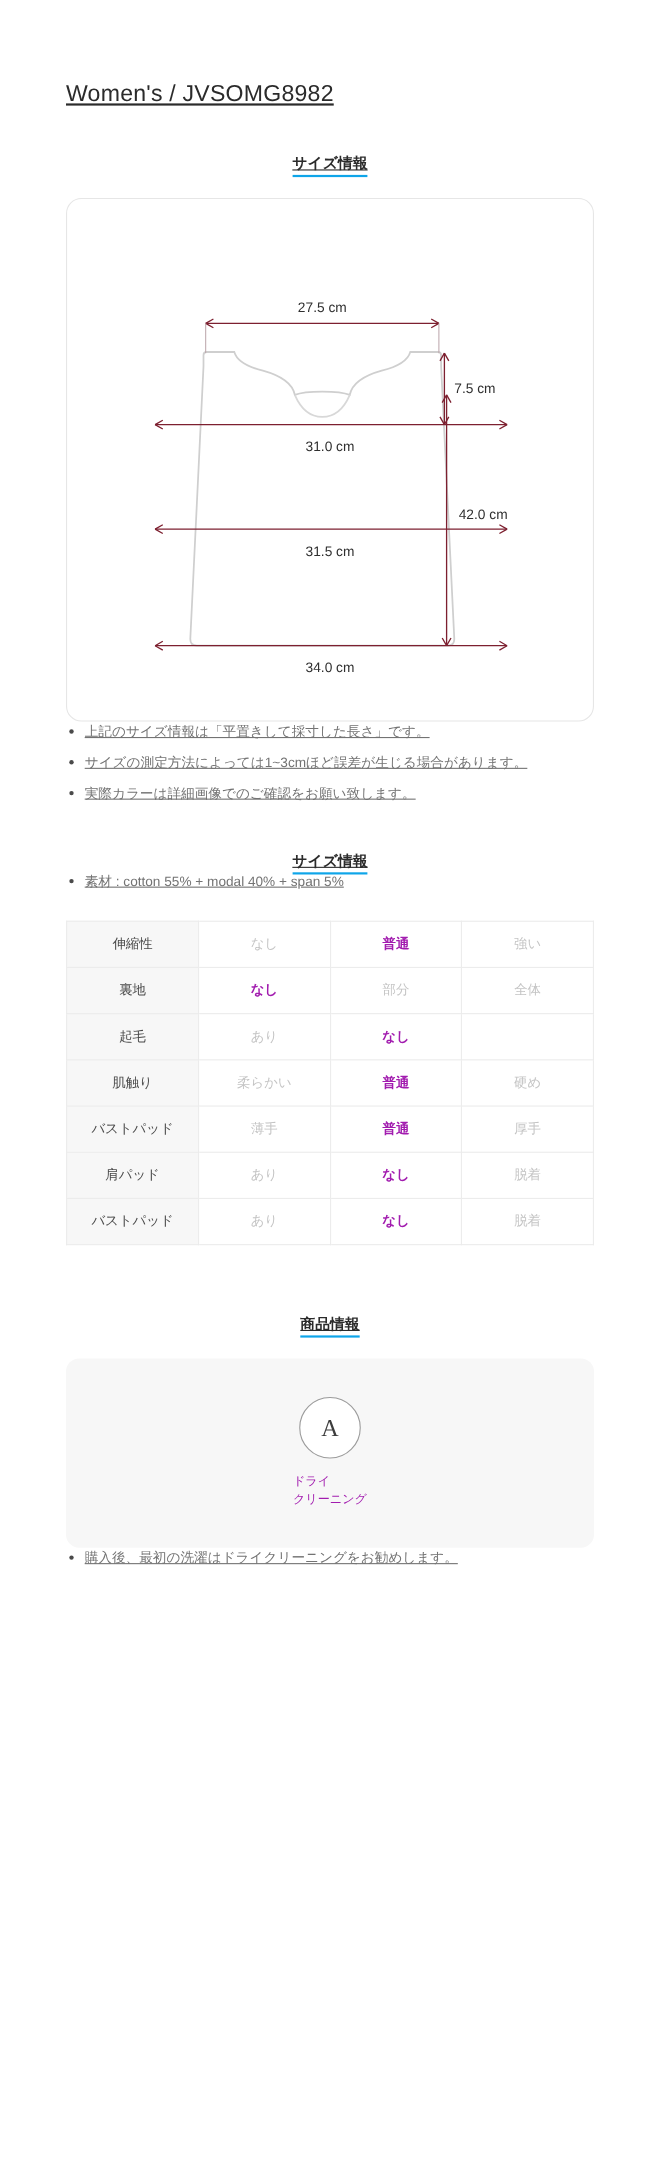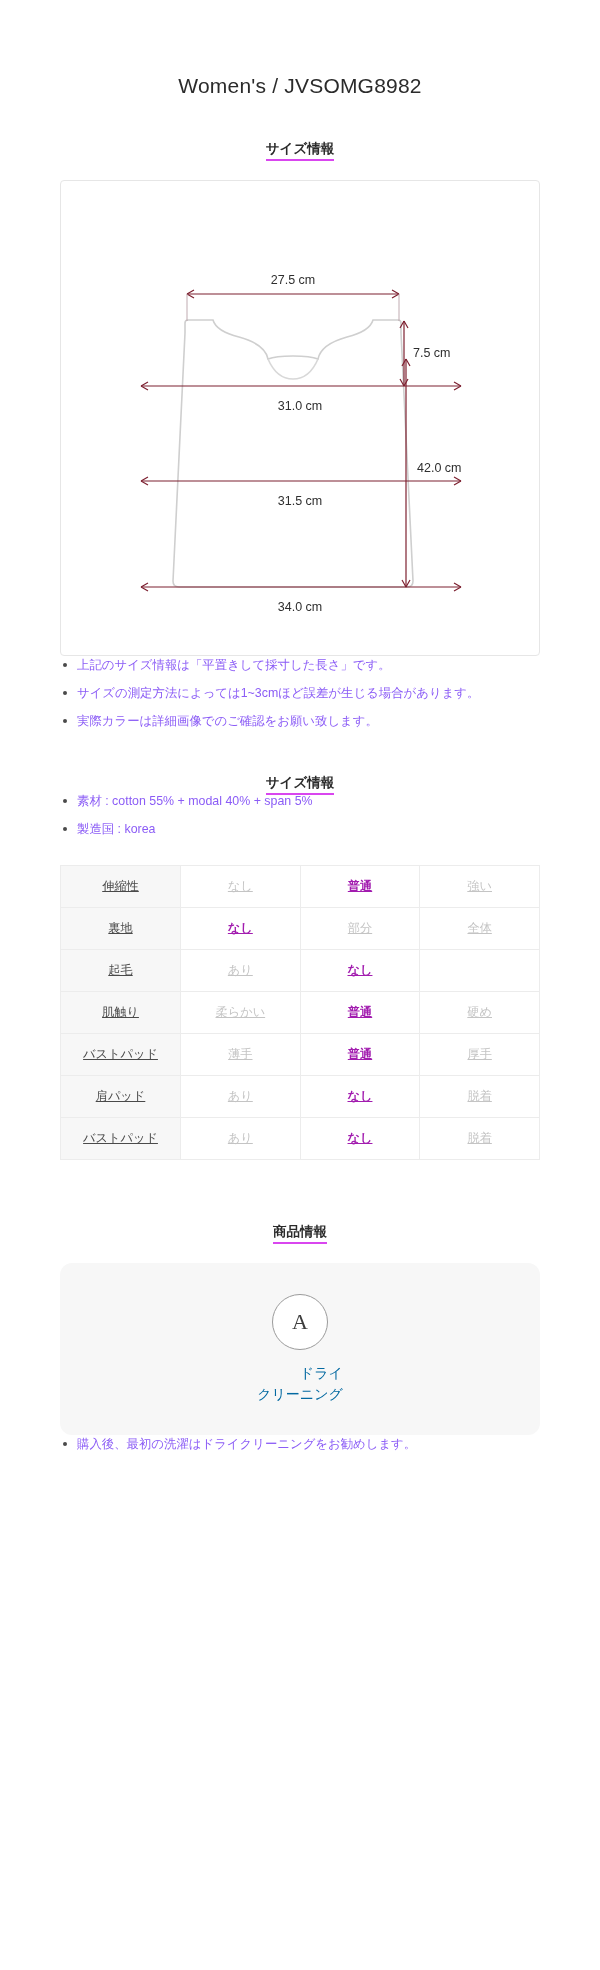--- a/index.html
+++ b/index.html
@@ -14,68 +14,71 @@
     font-family: "Liberation Sans", sans-serif;
     color: #333333;
     -webkit-font-smoothing: antialiased;
   }
   .page {
     width: 600px;
     padding: 0 60px;
     margin: 0 auto;
   }
   .title {
-    text-align: center;
+    text-align: left;
     font-size: 21px;
     font-weight: 400;
     color: #2b2b2b;
     letter-spacing: 0.2px;
     padding-top: 74px;
     padding-bottom: 0;
     margin: 0;
+    text-decoration: underline;
   }
   .section-heading {
     text-align: center;
     font-size: 13.5px;
     font-weight: 700;
     color: #2b2b2b;
     margin: 0;
     padding: 0;
   }
   .section-heading span {
-    border-bottom: 2px solid #d946ef;
+    border-bottom: 2px solid #0ea5e9;
     padding-bottom: 3px;
+    text-decoration: underline;
   }
   .sizeinfo-heading-wrap { margin-top: 42px; }
 
   
   .diagram-card {
     margin-top: 22px;
     border: 1px solid #e6e6e6;
-    border-radius: 4px;
+    border-radius: 14px;
     height: 476px;
     position: relative;
     background: #fff;
     overflow: hidden;
   }
   .diagram-svg { display: block; }
 
   
   ul.notes {
     list-style: none;
     margin: 0;
     padding: 0;
   }
   ul.notes li {
     position: relative;
     padding-left: 17px;
     font-size: 12.4px;
     line-height: 1.55;
-    color: #8b5cf6;
+    color: #737373;
     margin-bottom: 9px;
+    text-decoration: underline;
   }
   ul.notes li::before {
     content: "";
     position: absolute;
     left: 3px;
     top: 7px;
     width: 4px;
     height: 4px;
     border-radius: 50%;
     background: #4a4a4a;
@@ -93,21 +96,20 @@
     border-collapse: collapse;
     table-layout: fixed;
   }
   table.props td {
     border: 1px solid #ececec;
     height: 40px;
     text-align: center;
     font-size: 12.2px;
     color: #c4c4c4;
     padding: 12px 2px;
-    text-decoration: underline;
   }
   table.props td.label {
     background: #f7f7f7;
     color: #4a4a4a;
     width: 120px;
     font-size: 12.2px;
   }
   table.props td.on {
     color: #a21caf;
     font-weight: 700;
@@ -133,24 +135,24 @@
     display: flex;
     align-items: center;
     justify-content: center;
     font-size: 22px;
     color: #3d3d3d;
     font-family: "Liberation Serif", serif;
     background: #fff;
   }
   .care-label {
     margin-top: 13px;
-    text-align: right;
-    font-size: 14px;
+    text-align: left;
+    font-size: 11px;
     line-height: 1.5;
-    color: #0369a1;
+    color: #a21caf;
   }
   .bottom-pad { height: 50px; }
 </style>
 </head>
 <body>
 
 <div class="page">
 
   <h1 class="title">Women's / JVSOMG8982</h1>
 
@@ -228,21 +230,20 @@
     <li>サイズの測定方法によっては1~3cmほど誤差が生じる場合があります。</li>
     <li>実際カラーは詳細画像でのご確認をお願い致します。</li>
   </ul>
 
   <div class="mid-heading-wrap">
     <div class="section-heading"><span>サイズ情報</span></div>
   </div>
 
   <ul class="notes notes-mid">
     <li>素材 : cotton 55% + modal 40% + span 5%</li>
-    <li>製造国 : korea</li>
   </ul>
 
   <table class="props">
     <tbody>
       <tr>
         <td class="label">伸縮性</td>
         <td>なし</td>
         <td class="on">普通</td>
         <td>強い</td>
       </tr>

